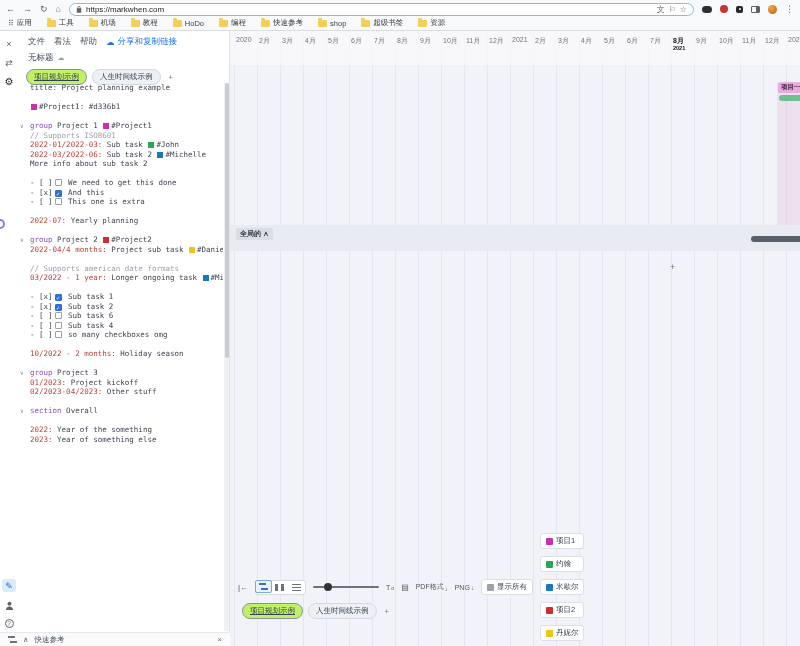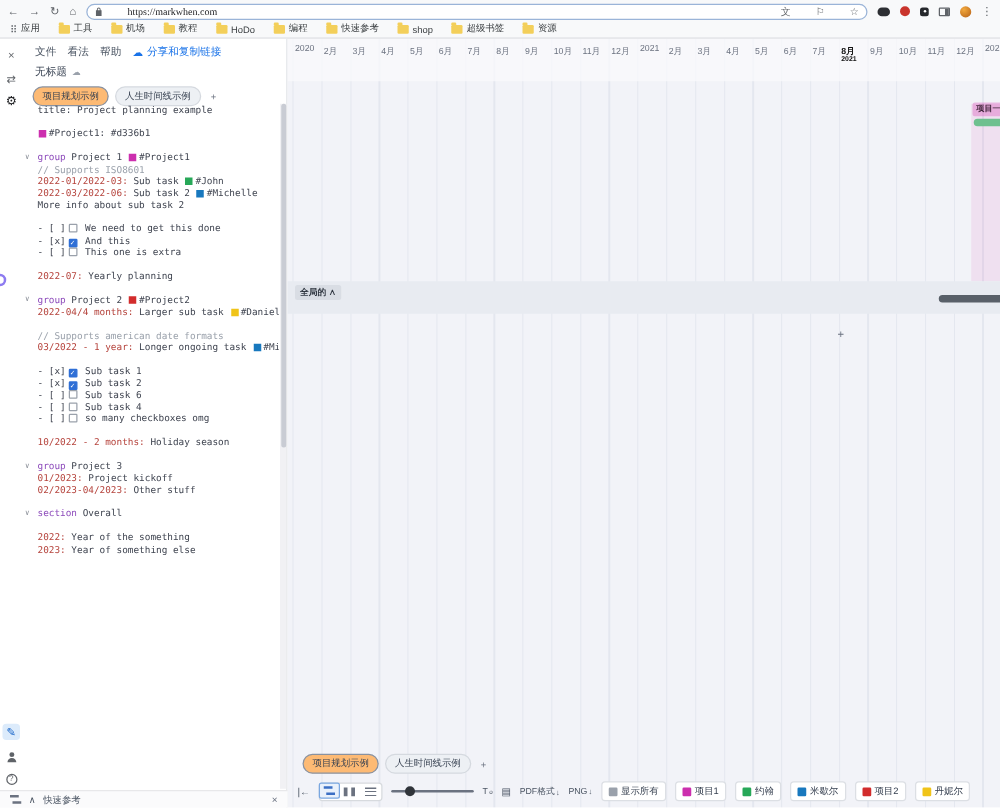--- a/index.html
+++ b/index.html
@@ -4,21 +4,21 @@
 <style>
   * { margin:0; padding:0; box-sizing:border-box; }
   html,body { width:800px; height:646px; overflow:hidden;
     font-family:"Liberation Sans", sans-serif; background:#fff; }
 
   
   .browser { height:31px; background:#f8f9fa; border-bottom:1px solid #dadce0; }
   .nav-row { height:16px; display:flex; align-items:center; padding:2px 6px 0 6px; gap:8px; }
   .nav-ico { font-size:9px; color:#5f6368; line-height:12px; }
   .url-pill { flex:1; height:13px; max-width:642px; background:#fff; border:1px solid #9ab4d8;
-    border-radius:7px; display:flex; align-items:center; padding:0 6px; gap:20px;font-family:Liberation Serif, serif; }
+    border-radius:7px; display:flex; align-items:center; padding:0 6px; gap:4px; }
   .url-text { font-size:8px; color:#202124; flex:1; }
   .pill-ico { font-size:8px; color:#5f6368; }
   .ext-oval { width:10px; height:7px; border-radius:4px; background:#2d2f33; }
   .ext-red  { width:8px; height:8px; border-radius:50%; background:#c9342c; }
   .ext-pin  { width:7px; height:7px; border-radius:2px; background:#26282c; position:relative; }
   .ext-pin::after{ content:""; position:absolute; left:2.5px; top:2.5px; width:2px; height:2px; background:#fff; border-radius:50%; }
   .side-panel { width:9px; height:7px; border:1px solid #5f6368; border-radius:1px; position:relative; }
   .side-panel::after{ content:""; position:absolute; right:0; top:0; width:3px; height:5px; background:#5f6368; }
   .avatar { width:9px; height:9px; border-radius:50%; background:radial-gradient(circle at 35% 30%, #f2a93d, #b55f16); }
   .bm-row { height:14px; display:flex; align-items:center; padding:0 8px; gap:15px; }
@@ -44,21 +44,21 @@
     font-size:6.5px; color:#5f6368; display:flex; align-items:center; justify-content:center; }
 
   .editor { width:212px; position:relative; background:#fff; border-right:1px solid #e1e3e8; }
   .menubar { display:flex; align-items:center; gap:9px; padding:5px 0 0 10px; font-size:8.5px; color:#4b5563; }
   .share { color:#1a73e8; display:flex; gap:3px; align-items:center; }
   .doc-row { display:flex; align-items:center; gap:4px; padding:4px 0 0 10px; font-size:8.5px; color:#374151; }
   .sync { color:#9aa1ab; font-size:7px; }
   .tab-row { display:flex; align-items:center; gap:5px; padding:5px 0 0 8px; }
   .chip { font-size:7.5px; color:#374151; background:#edf0f4; border:1px solid #d5d9df;
     border-radius:9px; padding:2px 7px; white-space:nowrap; }
-  .chip.sel { border-color:#8a92a0; background:#fdba74; }
+  .chip.sel { border-color:#8a92a0; background:#bef264;text-decoration:underline; }
   .chip.plus { border:none; background:transparent; padding:2px 3px; color:#6b7280; }
 
   .code { position:absolute; top:52px; left:0; right:6px; bottom:15px; overflow:hidden;
     font-family:"DejaVu Sans Mono", monospace; font-size:7.5px; line-height:9.5px; color:#3f4450; }
   .cl { position:relative; padding-left:12px; height:9.5px; white-space:nowrap; }
   .gut { position:absolute; left:2px; top:0; color:#8a8f98; font-size:6px; }
   .cl .d { color:#b5433c; }
   .cl .c { color:#9aa1ab; }
   .cl .k { color:#8d4bbb;text-align:right; }
   .sq { display:inline-block; width:6px; height:6px; margin:0 2px 0 1px; vertical-align:-1px; }
@@ -237,21 +237,21 @@
         <div class="cl"><span class="d">2022-03/2022-06:</span><span class="t"> Sub task 2 </span><span class="sq" style="background: rgb(24, 120, 190);"></span><span class="t">#Michelle</span></div>
         <div class="cl"><span class="t">More info about sub task 2</span></div>
         <div class="cl"></div>
         <div class="cl"><span class="t">- [ ]</span><span class="cb"></span><span class="t"> We need to get this done</span></div>
         <div class="cl"><span class="t">- [x]</span><span class="cb on">✓</span><span class="t"> And this</span></div>
         <div class="cl"><span class="t">- [ ]</span><span class="cb"></span><span class="t"> This one is extra</span></div>
         <div class="cl"></div>
         <div class="cl"><span class="d">2022-07:</span><span class="t"> Yearly planning</span></div>
         <div class="cl"></div>
         <div class="cl"><span class="gut">∨</span><span class="k">group</span><span class="t"> Project 2 </span><span class="sq" style="background: rgb(210, 44, 44);"></span><span class="t">#Project2</span></div>
-        <div class="cl"><span class="d">2022-04/4 months:</span><span class="t"> Larger sub task </span><span class="sq" style="background: rgb(240, 196, 25);"></span><span class="t">#Danielle</span></div>
+        <div class="cl"><span class="d">2022-04/4 months:</span><span class="t"> Project sub task </span><span class="sq" style="background: rgb(240, 196, 25);"></span><span class="t">#Danielle</span></div>
         <div class="cl"></div>
         <div class="cl"><span class="c">// Supports american date formats</span></div>
         <div class="cl"><span class="d">03/2022 - 1 year:</span><span class="t"> Longer ongoing task </span><span class="sq" style="background: rgb(24, 120, 190);"></span><span class="t">#Michelle</span></div>
         <div class="cl"></div>
         <div class="cl"><span class="t">- [x]</span><span class="cb on">✓</span><span class="t"> Sub task 1</span></div>
         <div class="cl"><span class="t">- [x]</span><span class="cb on">✓</span><span class="t"> Sub task 2</span></div>
         <div class="cl"><span class="t">- [ ]</span><span class="cb"></span><span class="t"> Sub task 6</span></div>
         <div class="cl"><span class="t">- [ ]</span><span class="cb"></span><span class="t"> Sub task 4</span></div>
         <div class="cl"><span class="t">- [ ]</span><span class="cb"></span><span class="t"> so many checkboxes omg</span></div>
         <div class="cl"></div>
@@ -350,21 +350,21 @@
           <span class="arr">↓</span>
       </span>
       <span class="dl">
         <span>PNG</span>
           <span class="arr">↓</span>
       </span>
       <span class="btn-chip">
         <span class="leg-sq" style="background:#9aa1ab"></span>
         <span>显示所有</span>
       </span>
-      <span id="legend" style="display:flex;gap:7px;">
+      <span id="legend" style="display:flex;gap:7px;flex-direction:column;">
           <span class="btn-chip">
             <span class="leg-sq" style="background: rgb(204, 47, 174);"></span>
             <span>项目1</span>
           </span>
           <span class="btn-chip">
             <span class="leg-sq" style="background: rgb(39, 168, 88);"></span>
             <span>约翰</span>
           </span>
           <span class="btn-chip">
             <span class="leg-sq" style="background: rgb(24, 120, 190);"></span>

